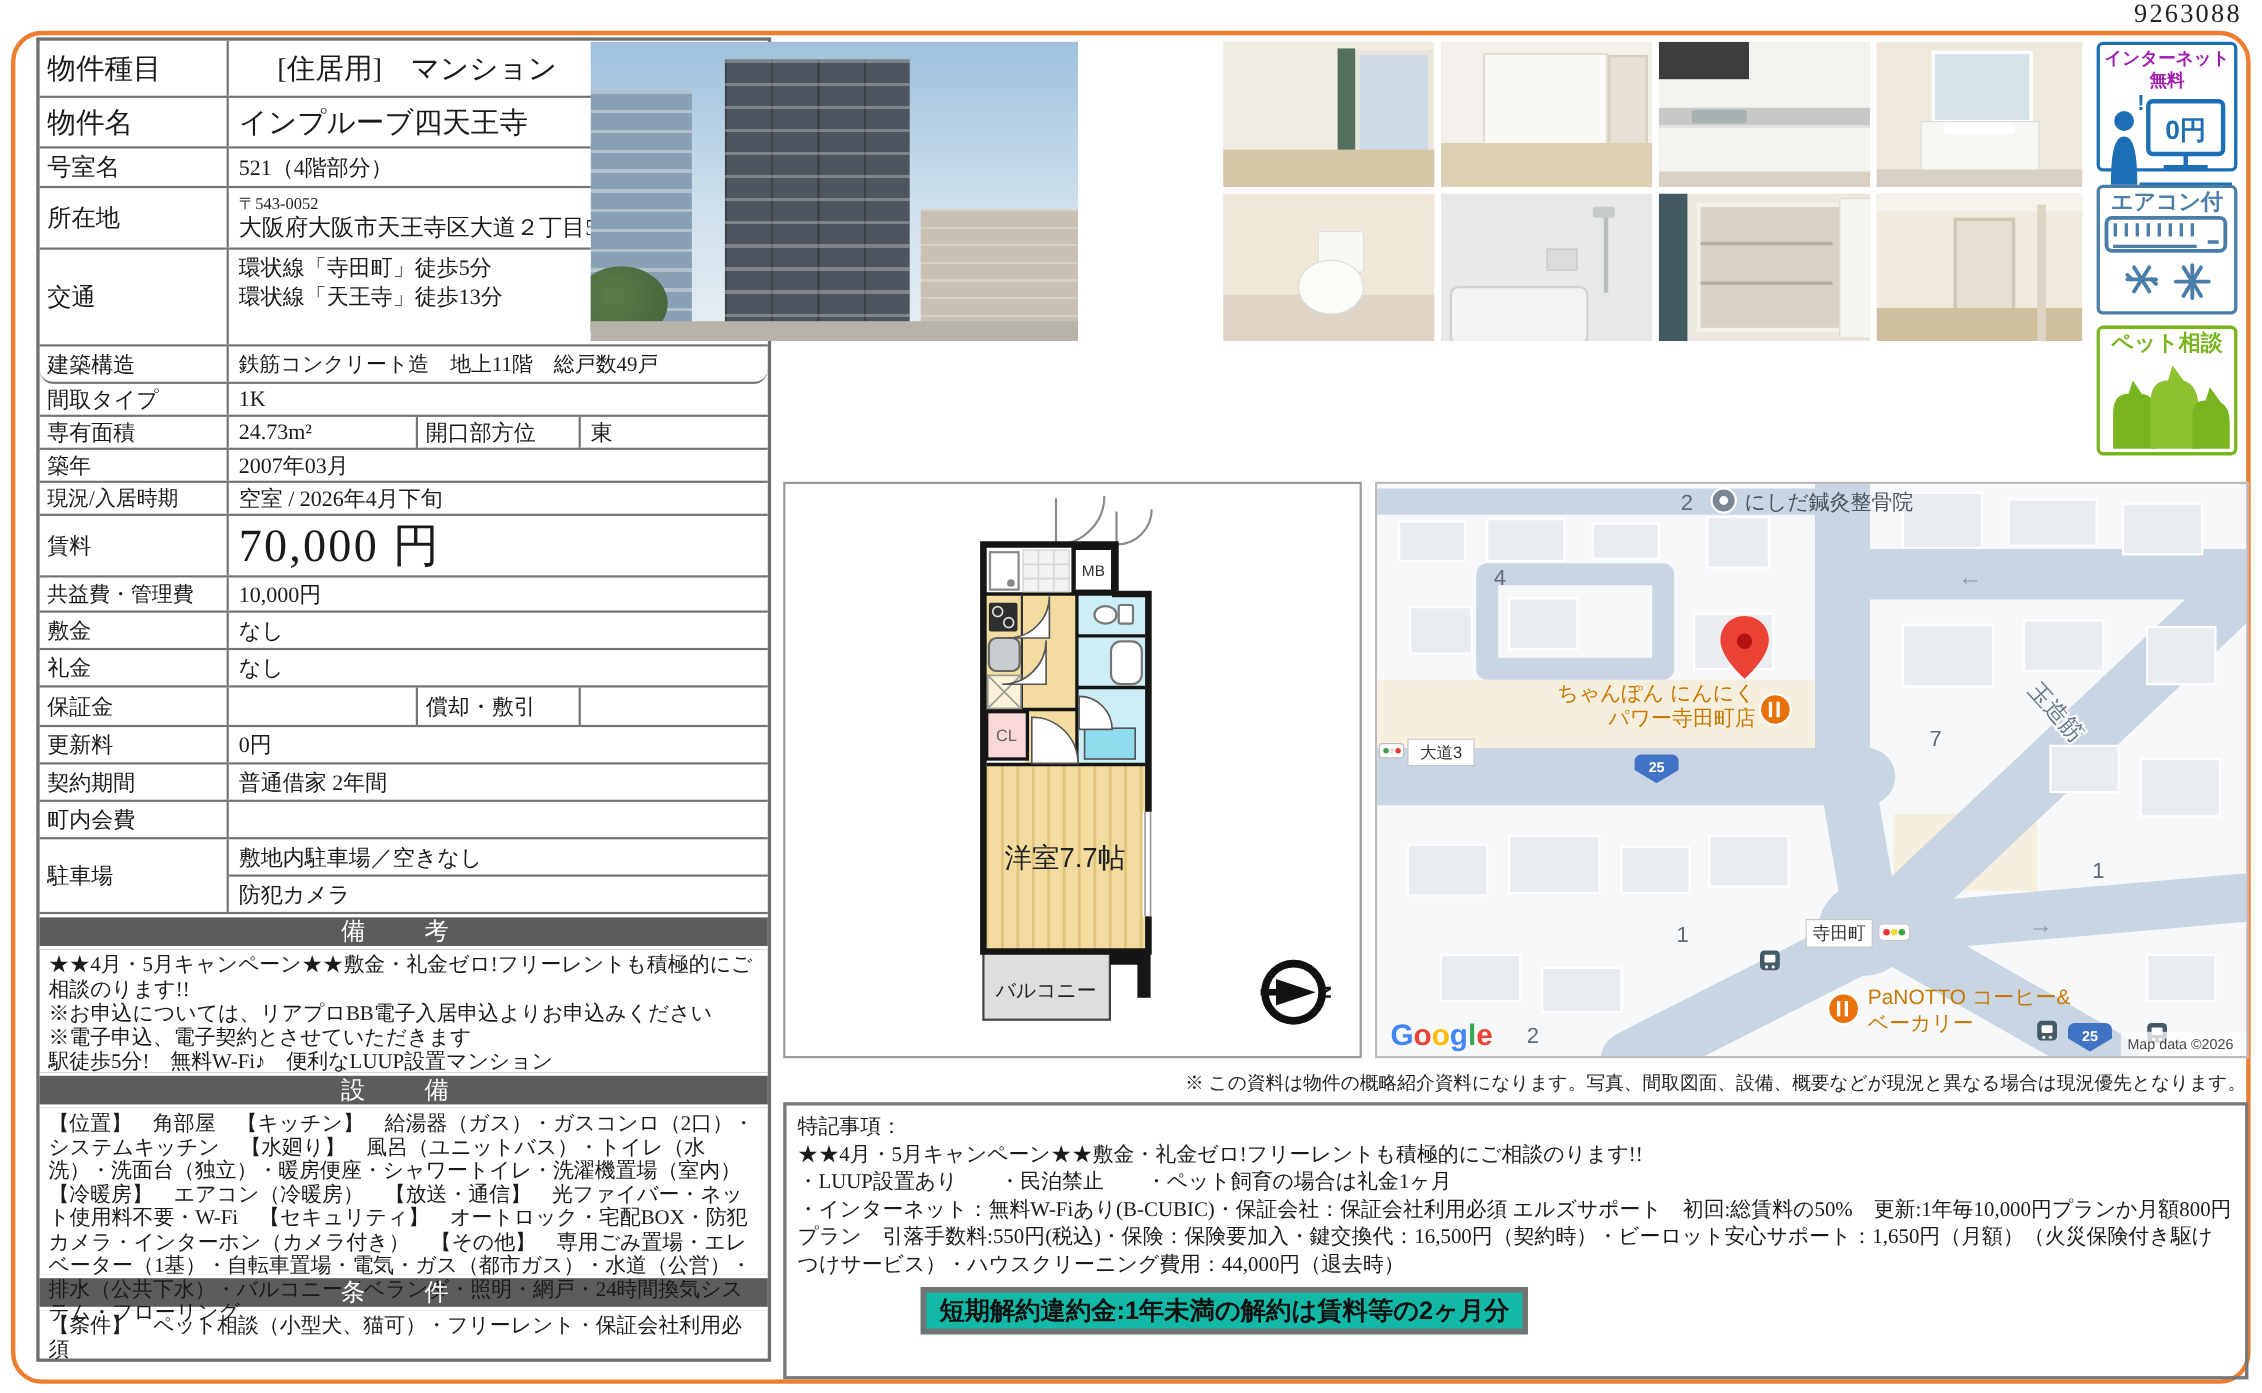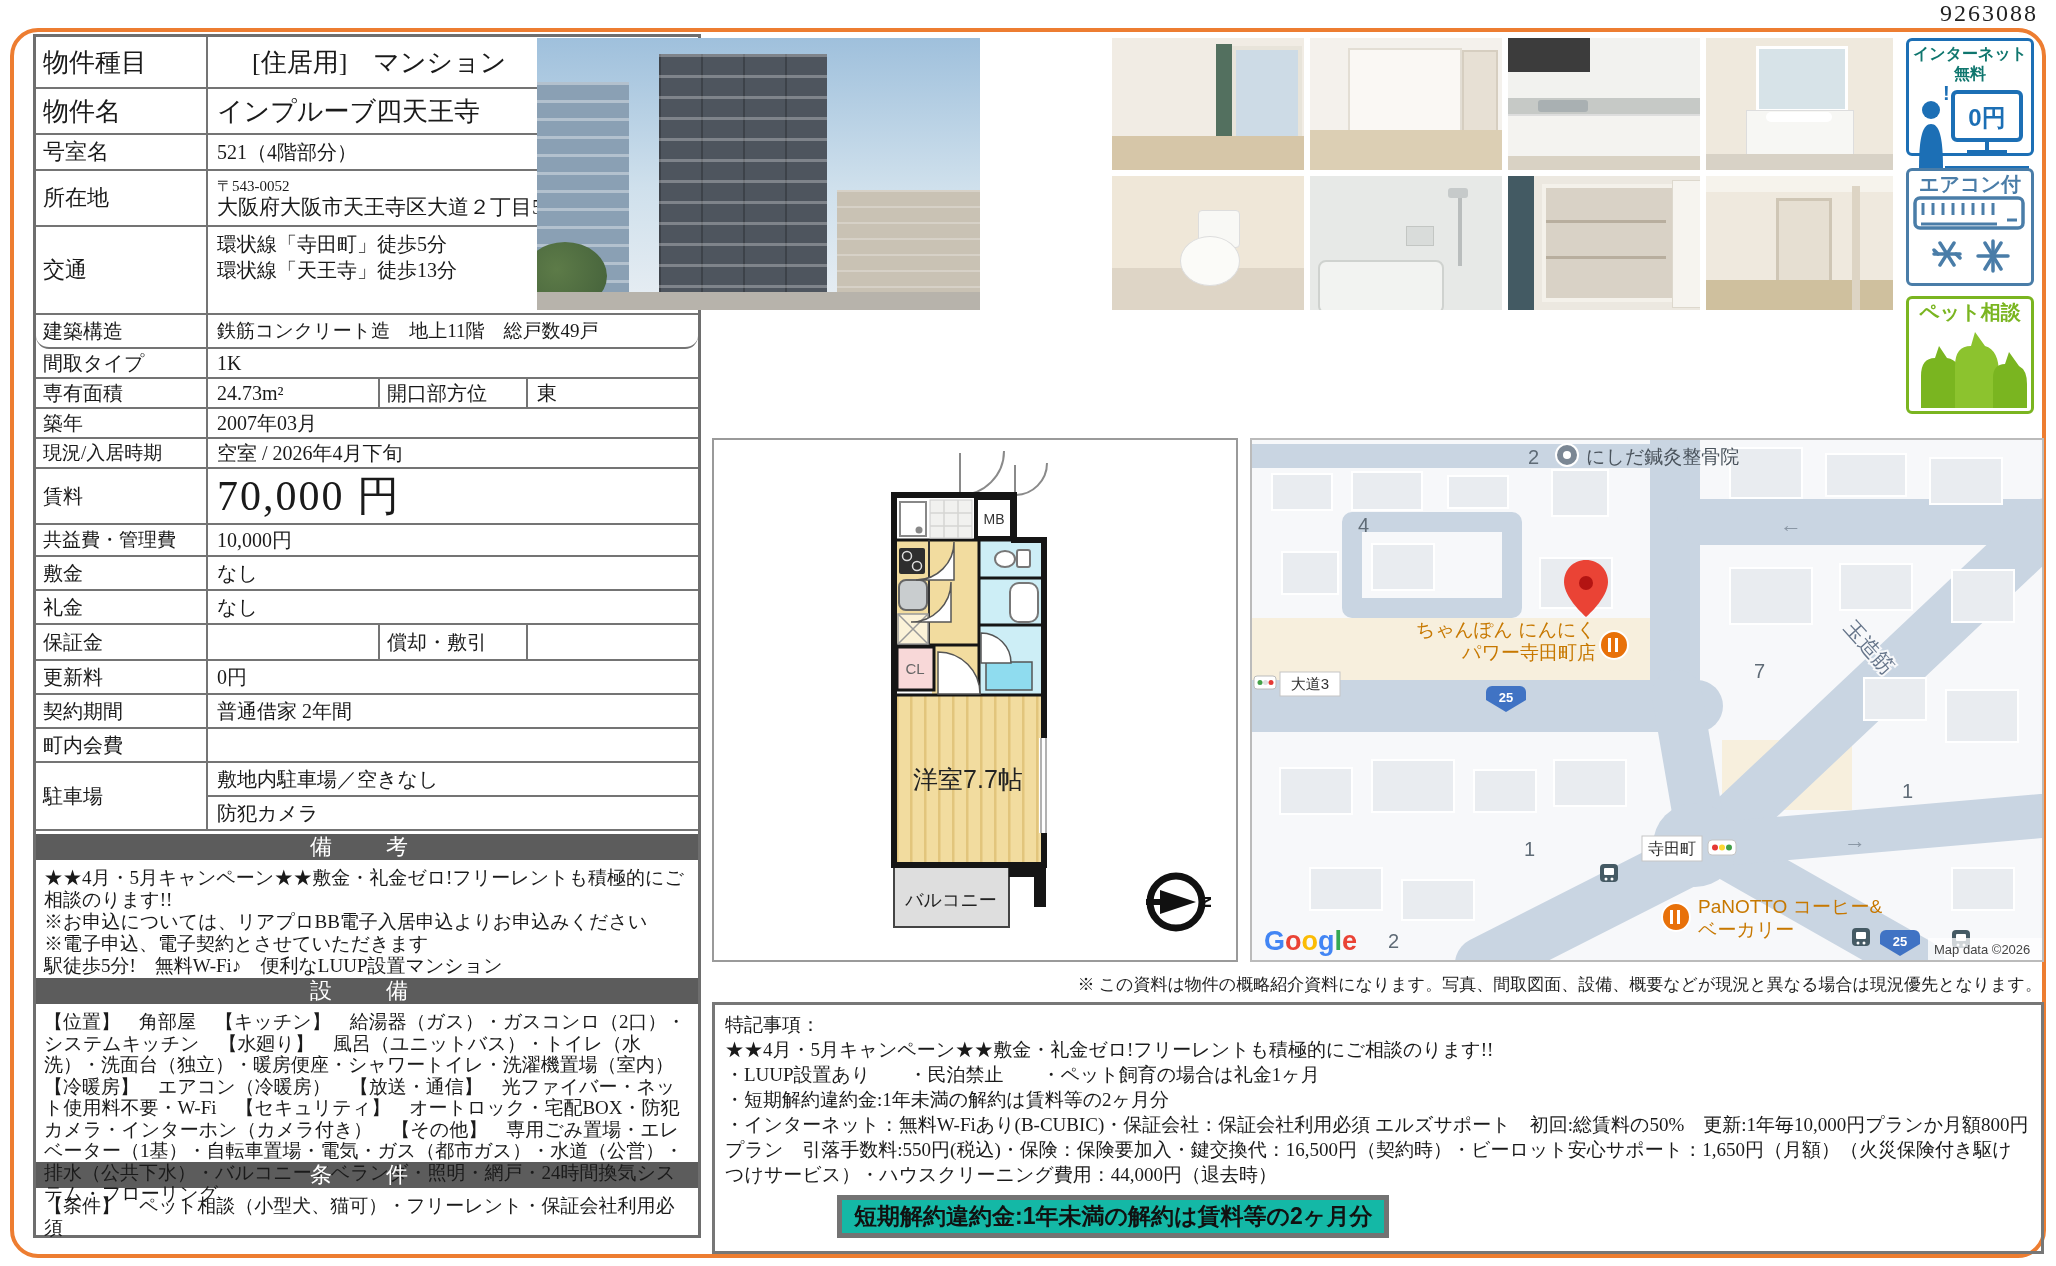--- a/index.html
+++ b/index.html
@@ -203,21 +203,21 @@
   <div class="ph" style="left:164px;top:4px;width:28px;height:126px;background:#f6f4ef;border:1px solid #ddd8cd;"></div>
 </div>
 <div class="photo" style="left:1706px;top:176px;width:187px;height:134px;background:#efe9de;">
   <div class="ph" style="left:0;top:0;width:187px;height:16px;background:#f6f3ec;"></div>
   <div class="ph" style="left:70px;top:22px;width:50px;height:82px;background:#e6dfd2;border:3px solid #cfc6b5;"></div>
   <div class="ph" style="left:0;top:104px;width:187px;height:30px;background:#cfc09e;"></div>
   <div class="ph" style="left:146px;top:10px;width:8px;height:124px;background:#ddd4c4;"></div>
 </div>
 
 <div class="badge" style="left:1906px;top:38px;border:3px solid #1c6fb5;">
-  <div class="blabel" style="color:#0f766e;">インターネット無料</div>
+  <div class="blabel" style="color:#a21caf;">インターネット無料</div>
   <svg width="122" height="90" viewBox="0 0 122 90">
     <circle cx="22" cy="26" r="9" fill="#1c6fb5"></circle>
     <path d="M10,84 C10,52 14,40 22,40 C30,40 34,52 34,84 Z" fill="#1c6fb5"></path>
     <text x="34" y="16" font-size="20" font-weight="bold" fill="#1c6fb5" font-family="Liberation Sans, sans-serif">!</text>
     <rect x="44" y="8" width="68" height="48" rx="4" fill="#fff" stroke="#1c6fb5" stroke-width="4"></rect>
     <text x="78" y="42" font-size="24" font-weight="bold" fill="#1c6fb5" text-anchor="middle" font-family="Liberation Sans, sans-serif">0円</text>
     <line x1="78" y1="56" x2="78" y2="66" stroke="#1c6fb5" stroke-width="4"></line>
     <line x1="58" y1="68" x2="98" y2="68" stroke="#1c6fb5" stroke-width="4"></line>
     <line x1="36" y1="84" x2="120" y2="84" stroke="#1c6fb5" stroke-width="4"></line>
   </svg>
@@ -489,16 +489,15 @@
   <text x="682" y="514" font-size="13" fill="#444">Map data ©2026</text>
 </svg>
 </div>
 
 <div class="abs disclaimer">※ この資料は物件の概略紹介資料になります。写真、間取図面、設備、概要などが現況と異なる場合は現況優先となります。</div>
 
 <div class="abs notes-box">
   <div>特記事項：</div>
   <div>★★4月・5月キャンペーン★★敷金・礼金ゼロ!フリーレントも積極的にご相談のります!!</div>
   <div>・LUUP設置あり　　・民泊禁止　　・ペット飼育の場合は礼金1ヶ月</div>
-  <div>・短期解約違約金:1年未満の解約は賃料等の2ヶ月分</div>
   <div>・インターネット：無料W-Fiあり(B-CUBIC)・保証会社：保証会社利用必須 エルズサポート　初回:総賃料の50%　更新:1年毎10,000円プランか月額800円プラン　引落手数料:550円(税込)・保険：保険要加入・鍵交換代：16,500円（契約時）・ビーロット安心サポート：1,650円（月額）（火災保険付き駆けつけサービス）・ハウスクリーニング費用：44,000円（退去時）</div>
   <div class="highlight-box">短期解約違約金:1年未満の解約は賃料等の2ヶ月分</div>
 </div>
 
 </body></html>

